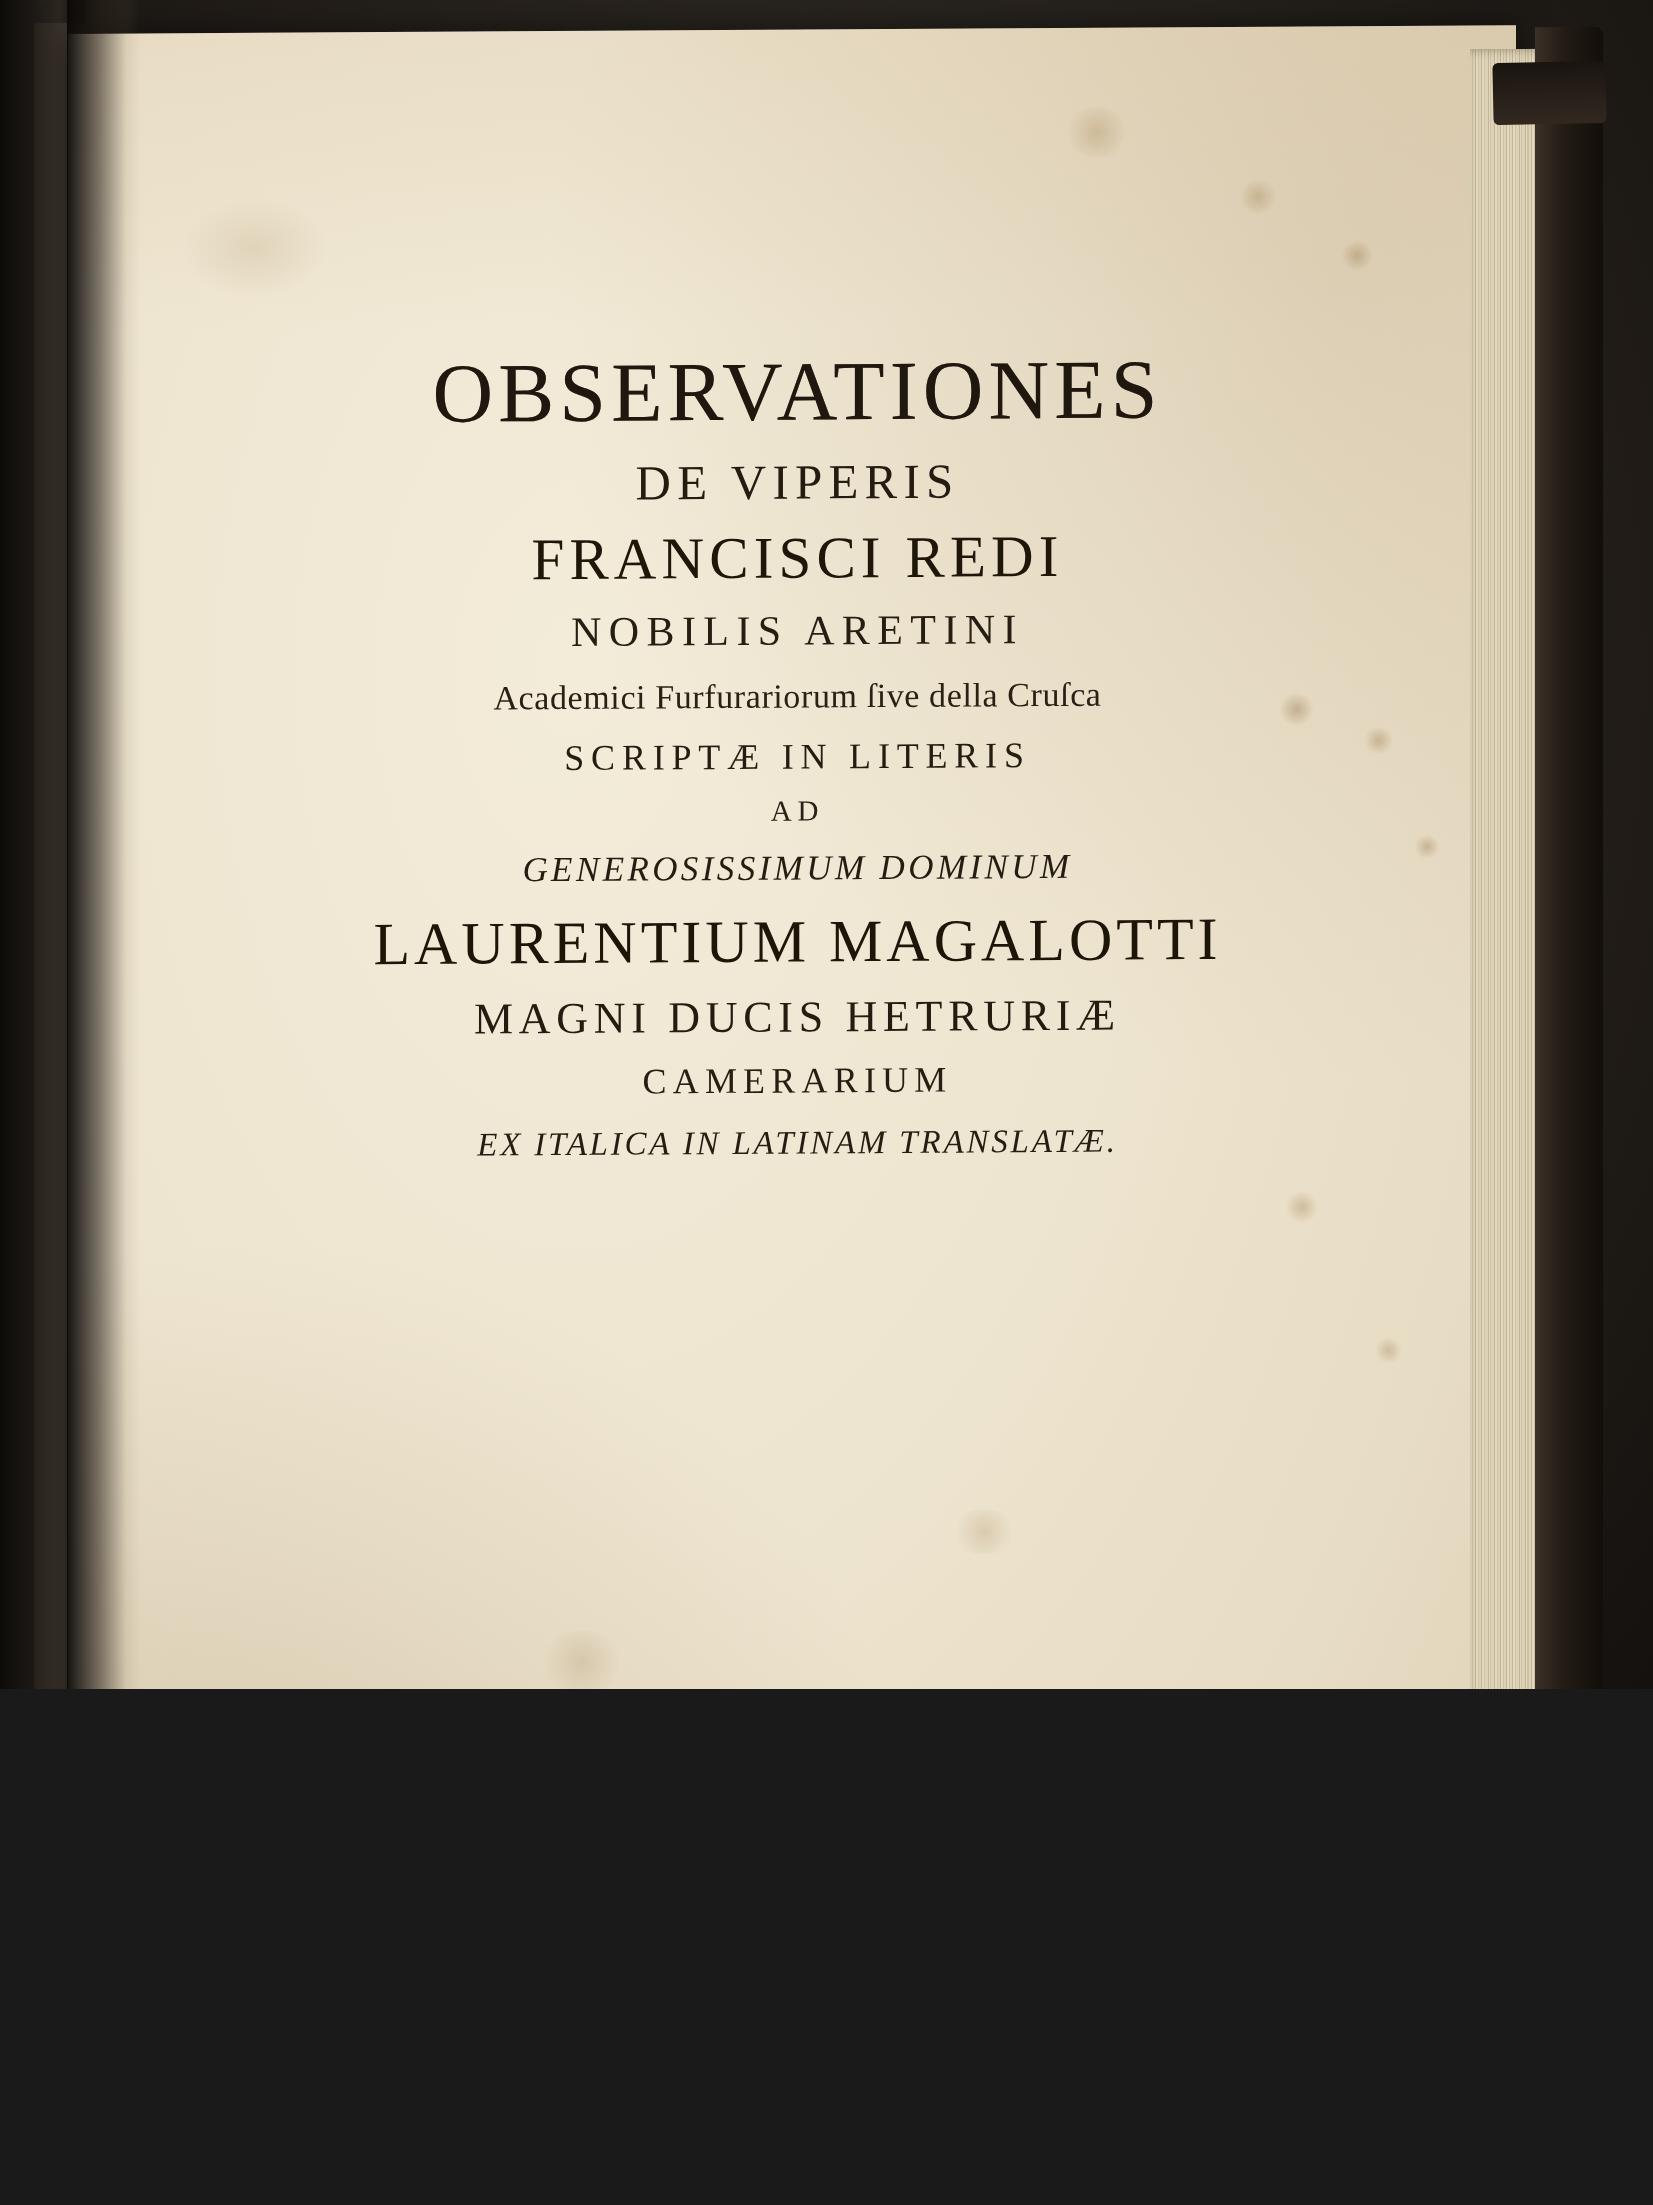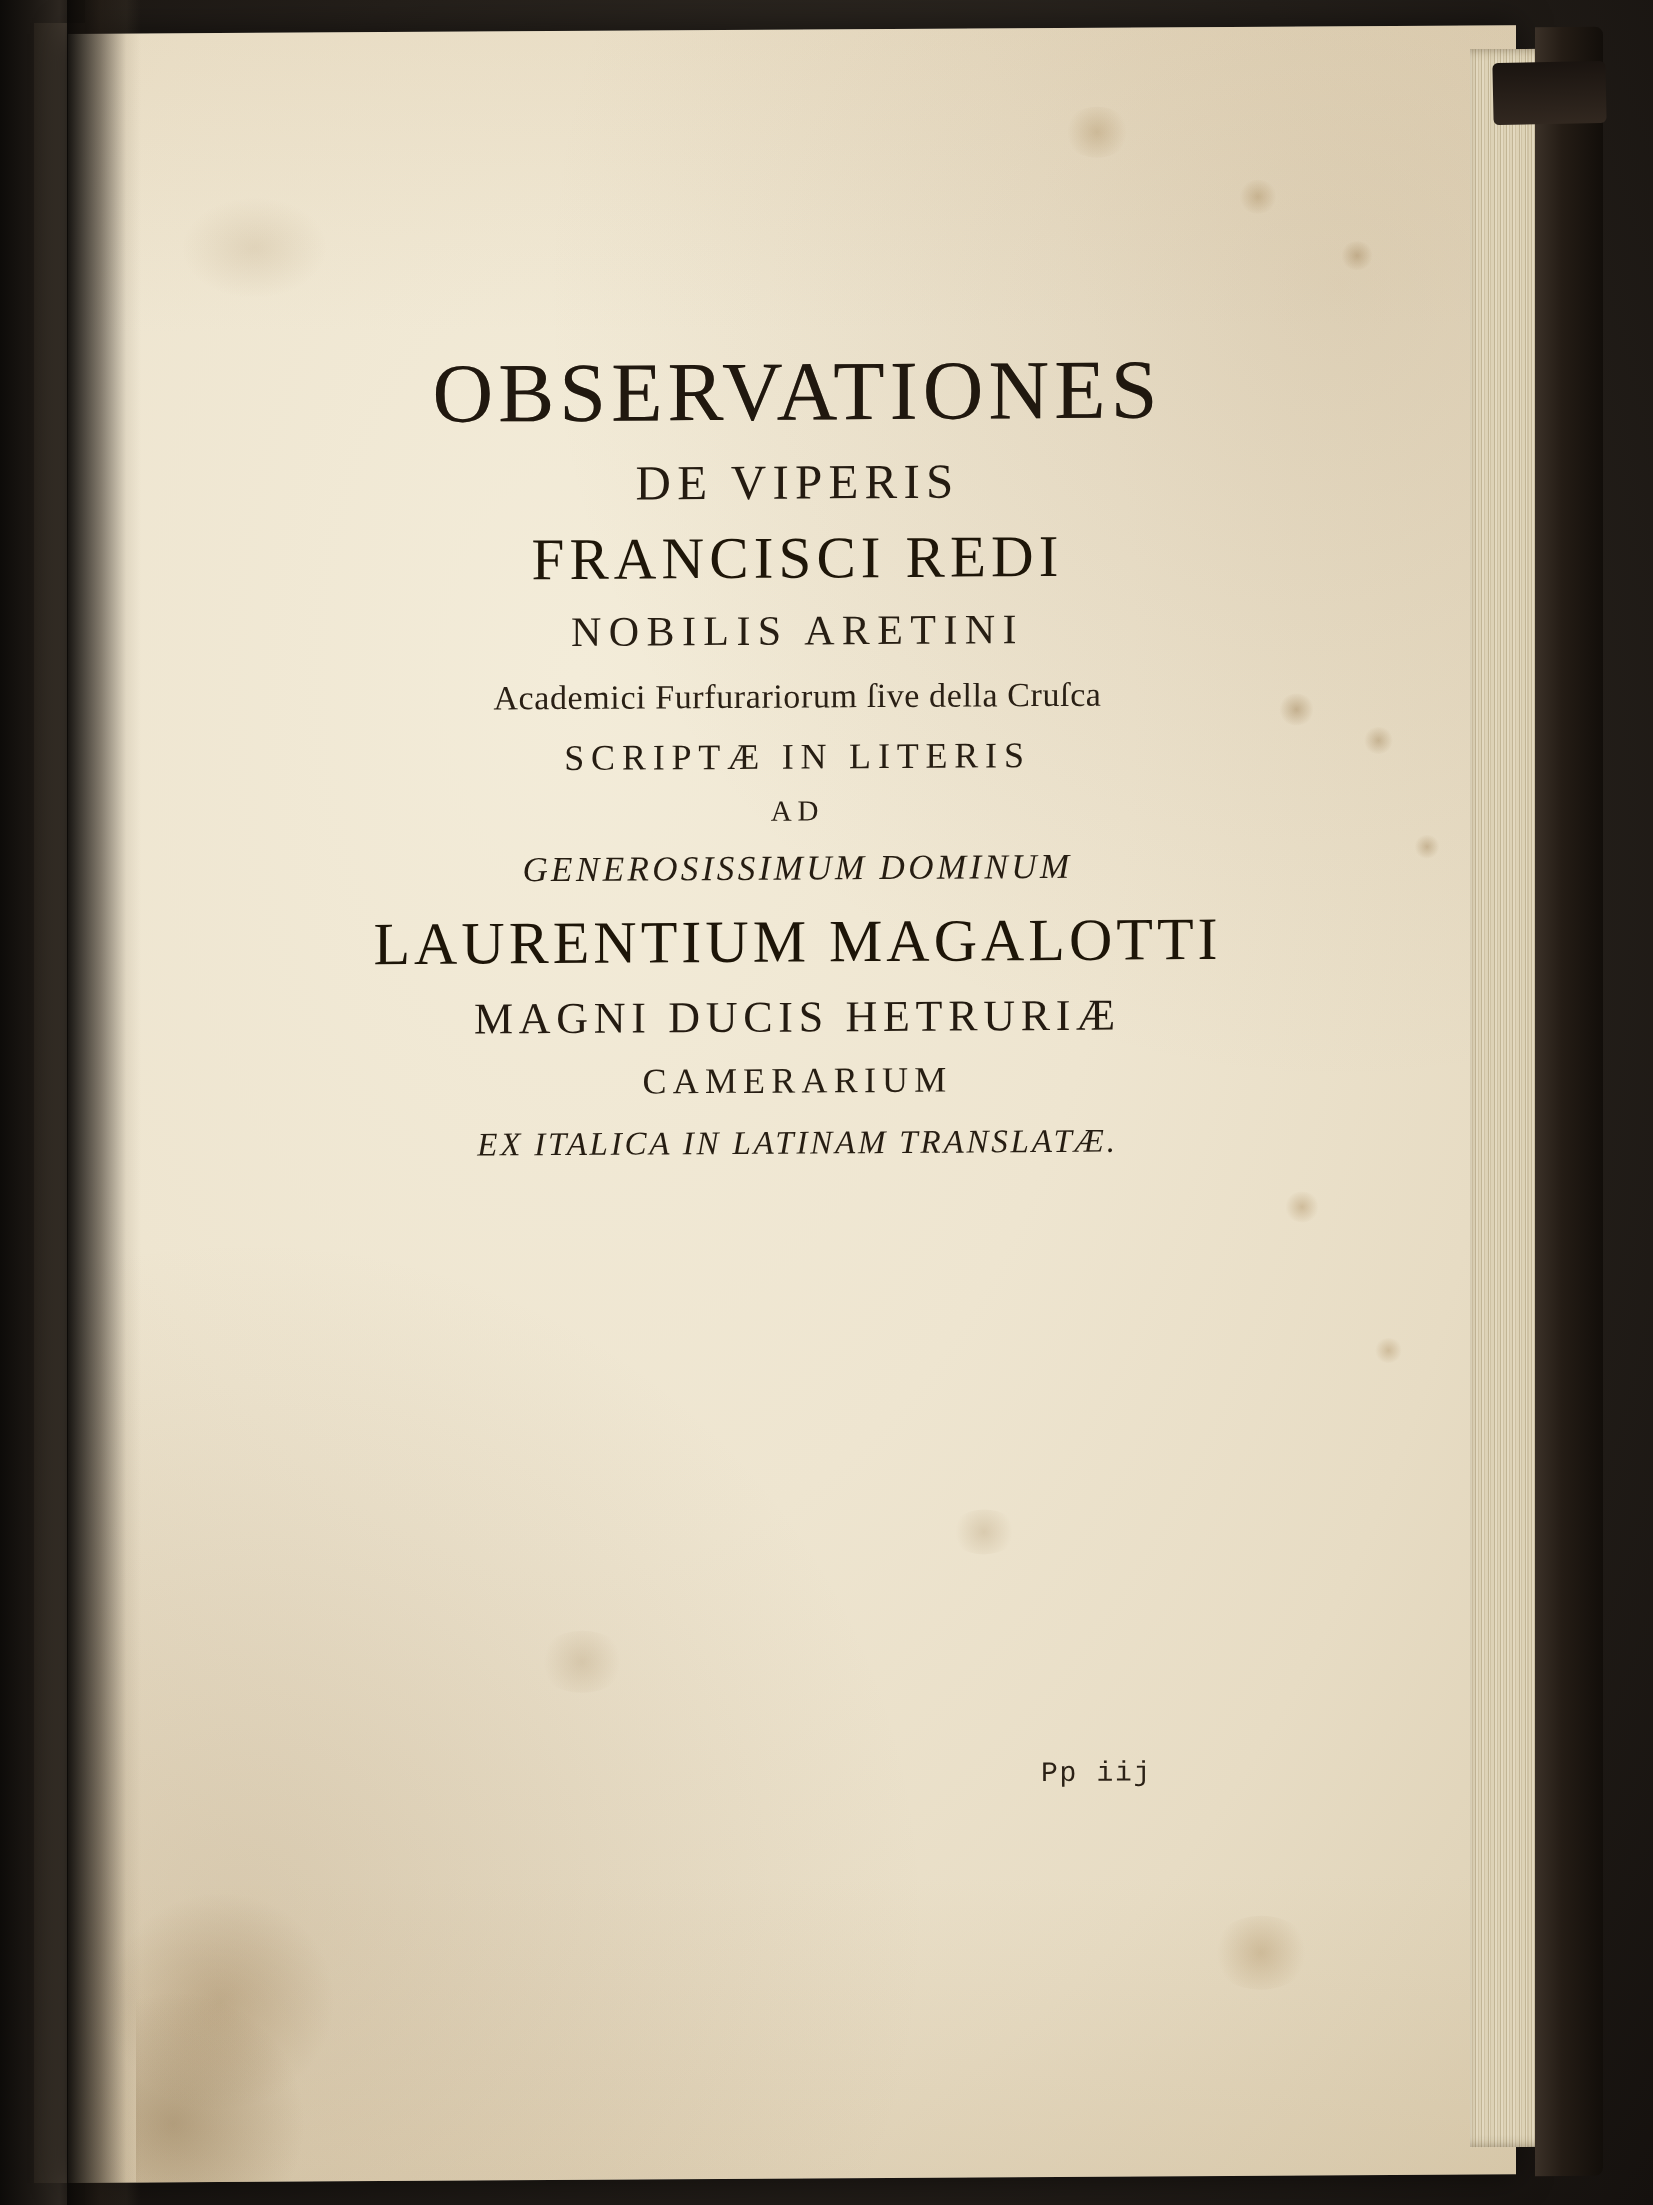--- a/index.html
+++ b/index.html
@@ -3,21 +3,21 @@
 <meta charset="utf-8">
 <style>
   html, body {
     margin: 0;
     padding: 0;
     background: #1a1a1a;
   }
   #page {
     position: relative;
     width: 1653px;
-    height: 2205px;
+    height: 1689px;
     overflow: hidden;
     background: #2a2622;
     font-family: "Liberation Serif", serif;
   }
 
   
   .backdrop {
     position: absolute;
     inset: 0;
     background:

